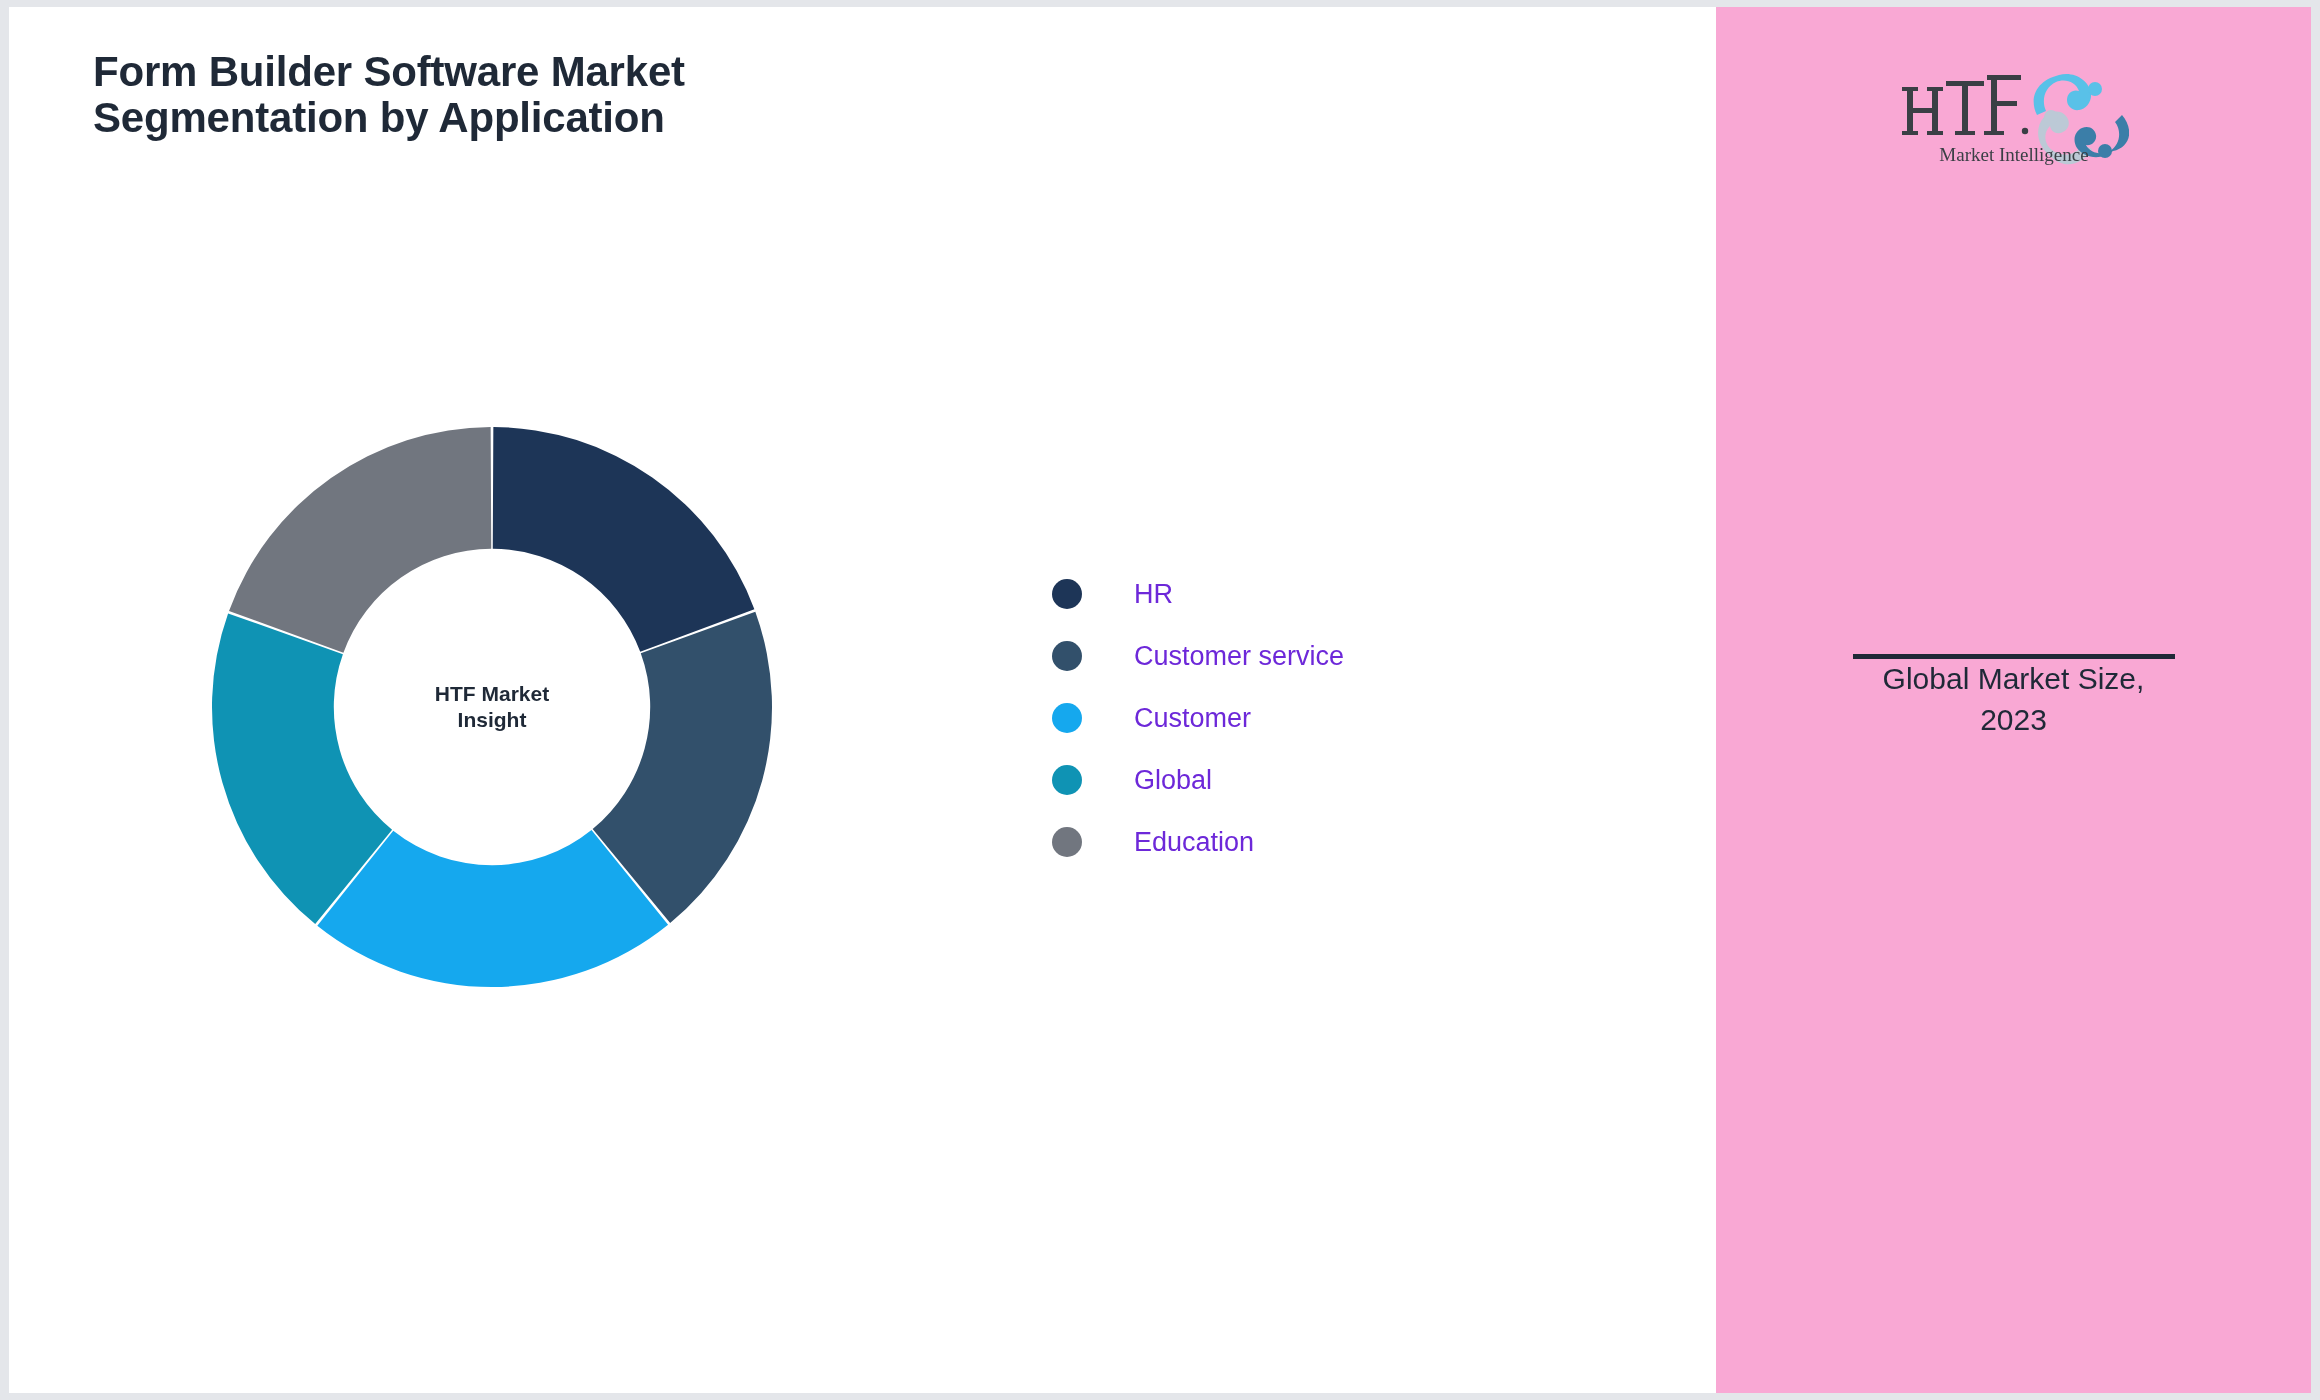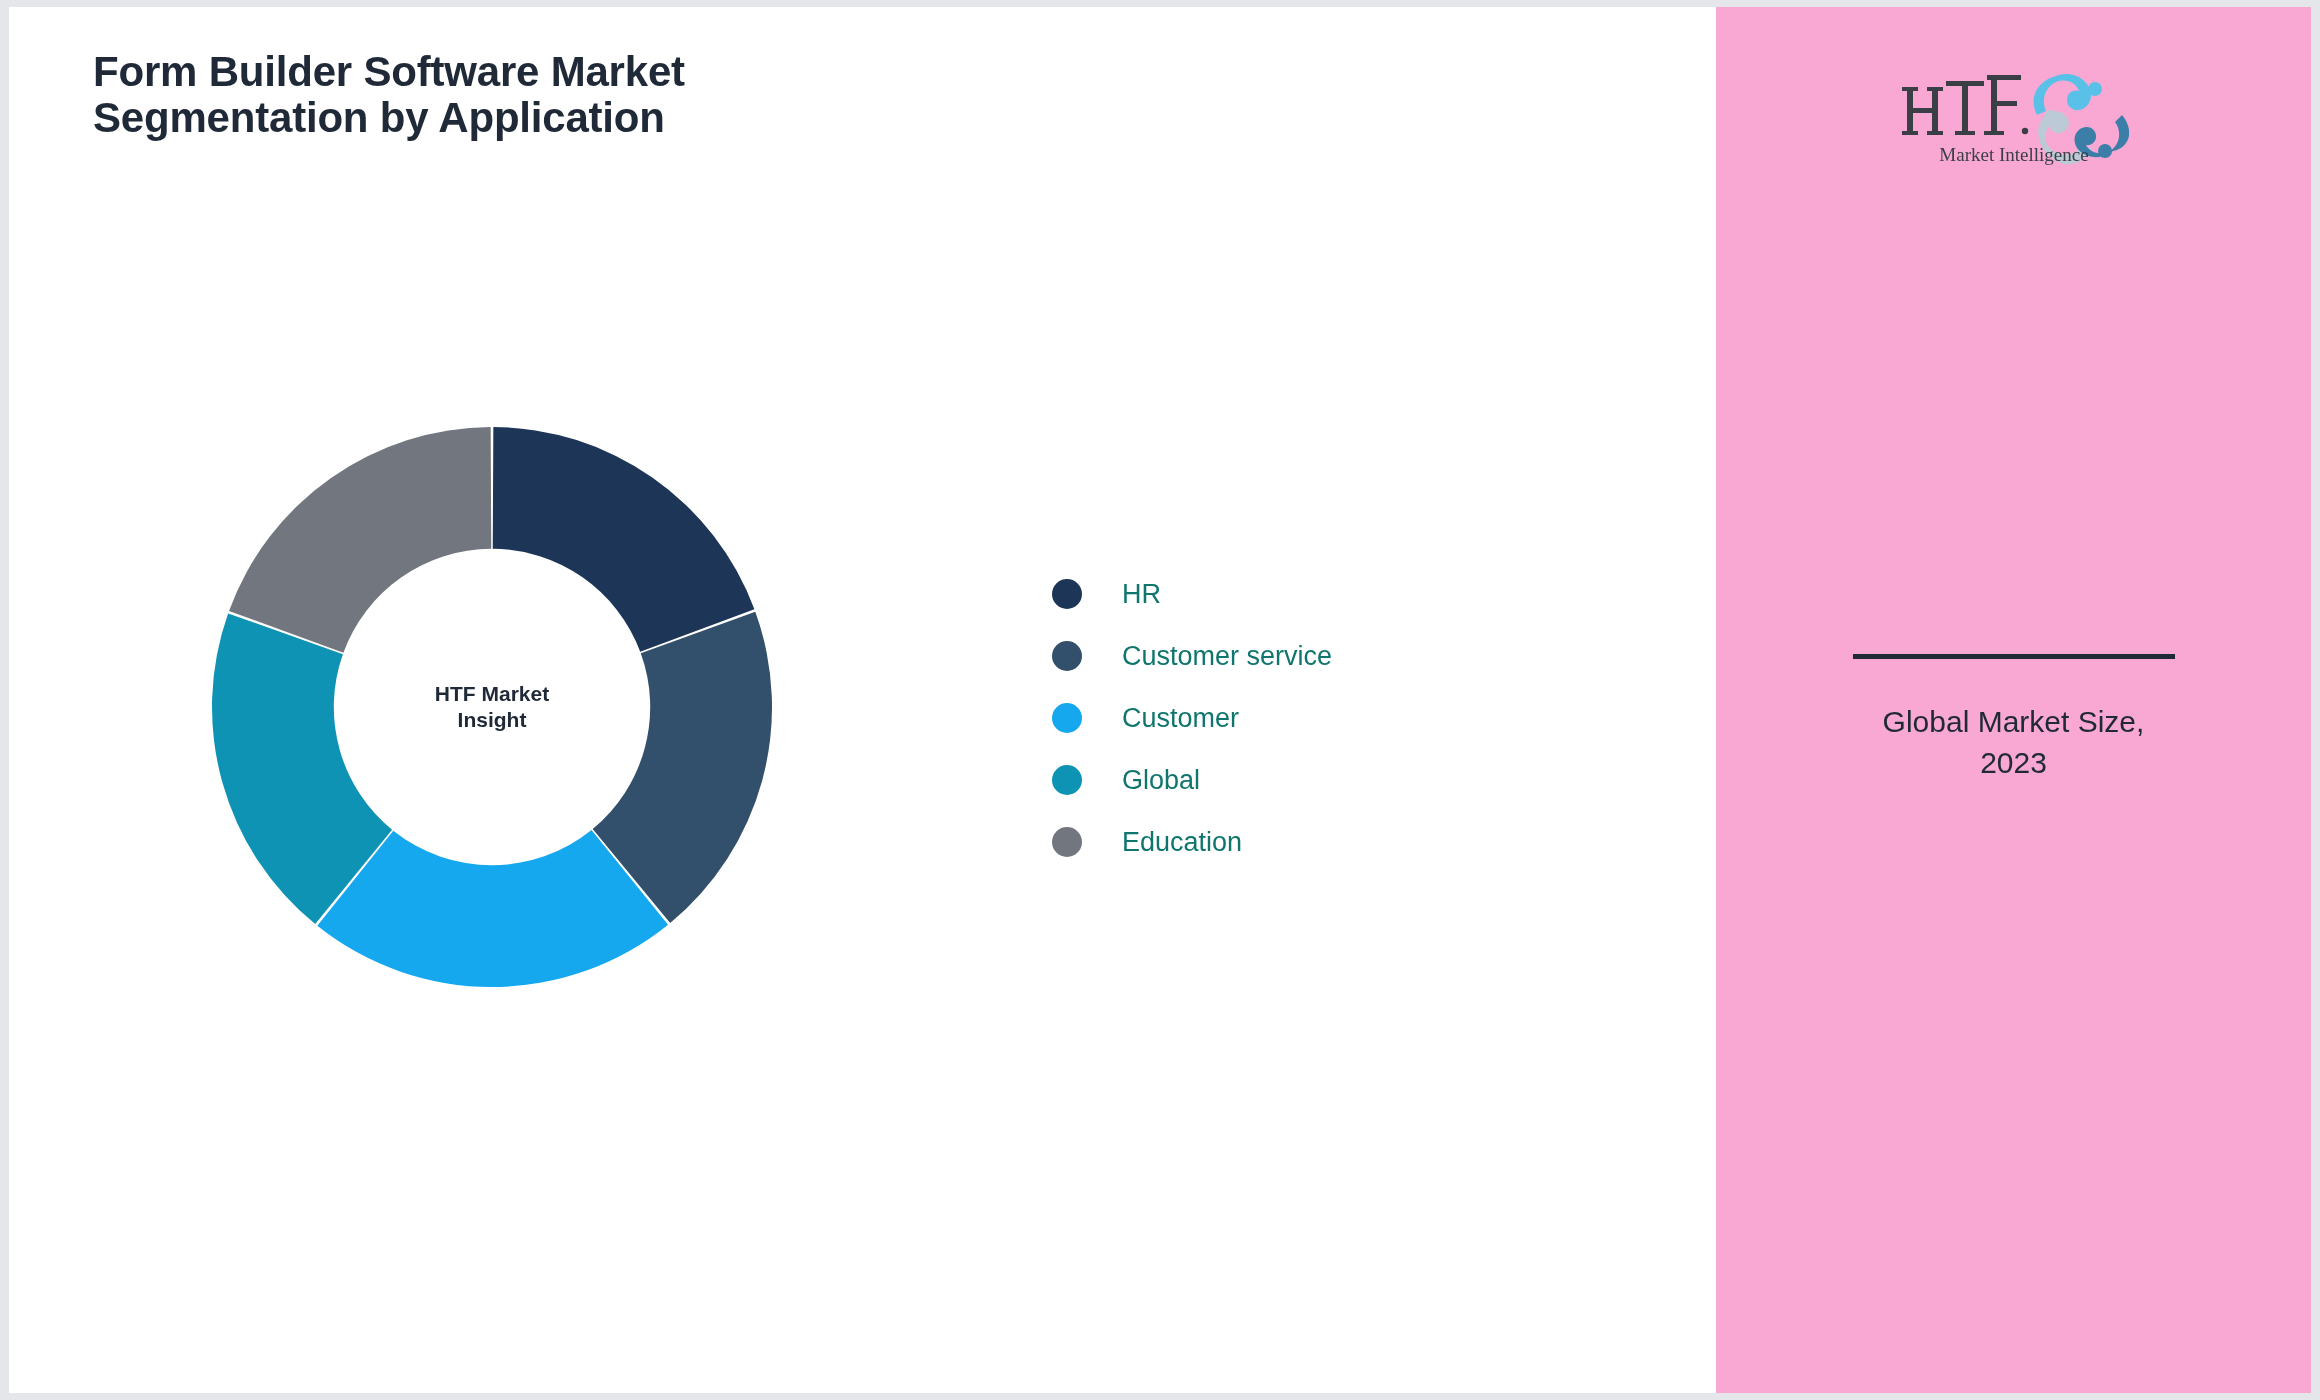--- a/index.html
+++ b/index.html
@@ -89,23 +89,23 @@
     align-items: center;
     height: 62px;
   }
   .legend-dot {
     width: 30px;
     height: 30px;
     border-radius: 50%;
     flex: 0 0 auto;
   }
   .legend-label {
-    margin-left: 40px;
+    margin-left: 52px;
     font-size: 27px;
-    color: #0f766e;
+    color: #6d28d9;
     white-space: nowrap;
   }
 
   
   .side-panel {
     position: relative;
     flex: 1 1 auto;
     height: 100%;
     background: #f9a8d4;
   }
@@ -134,21 +134,20 @@
     letter-spacing: -1.5px;
     color: #1f2937;
   }
   .stat-divider {
     width: 322px;
     height: 5px;
     background: #1f2937;
     margin: 59px auto 0 auto;
   }
   .stat-caption {
-    margin-top: 43px;
     font-size: 30px;
     line-height: 1.35;
     color: #1f2937;
     white-space: pre-line;
   }
 </style>
 </head>
 <body>
 
 <div class="infographic-card">

